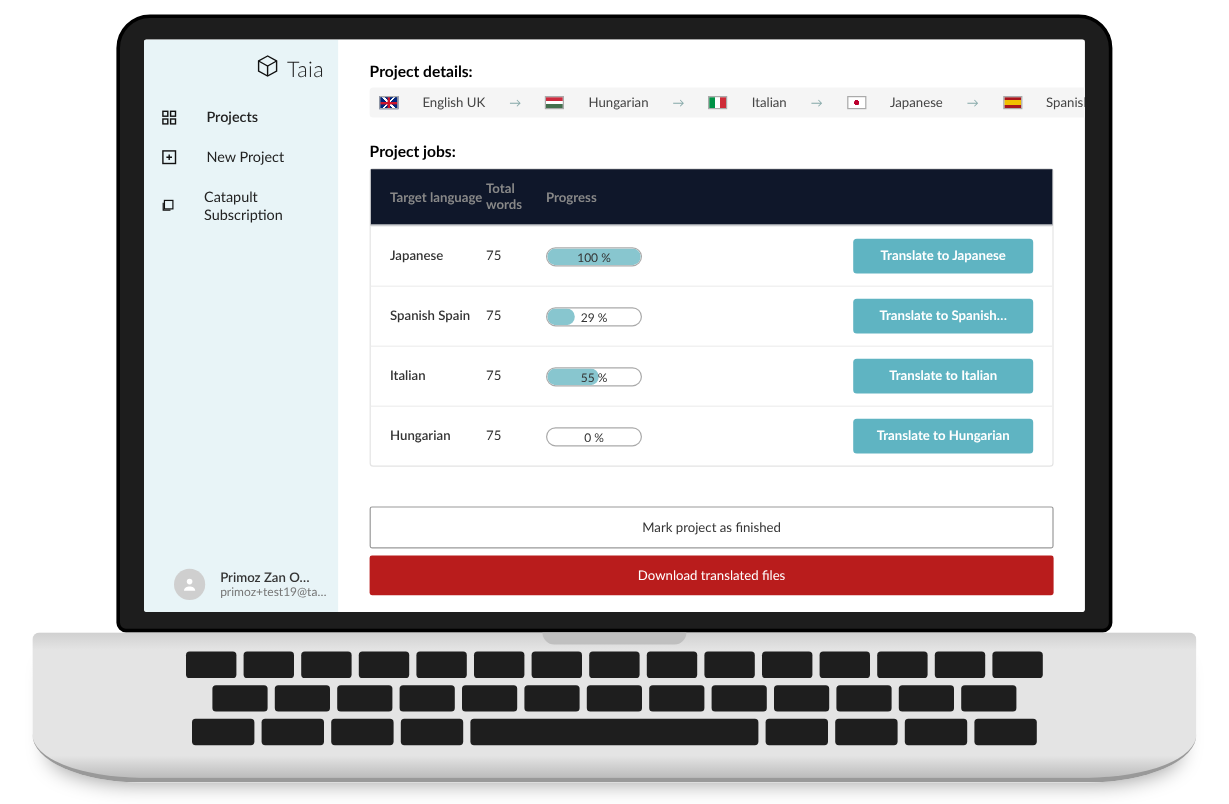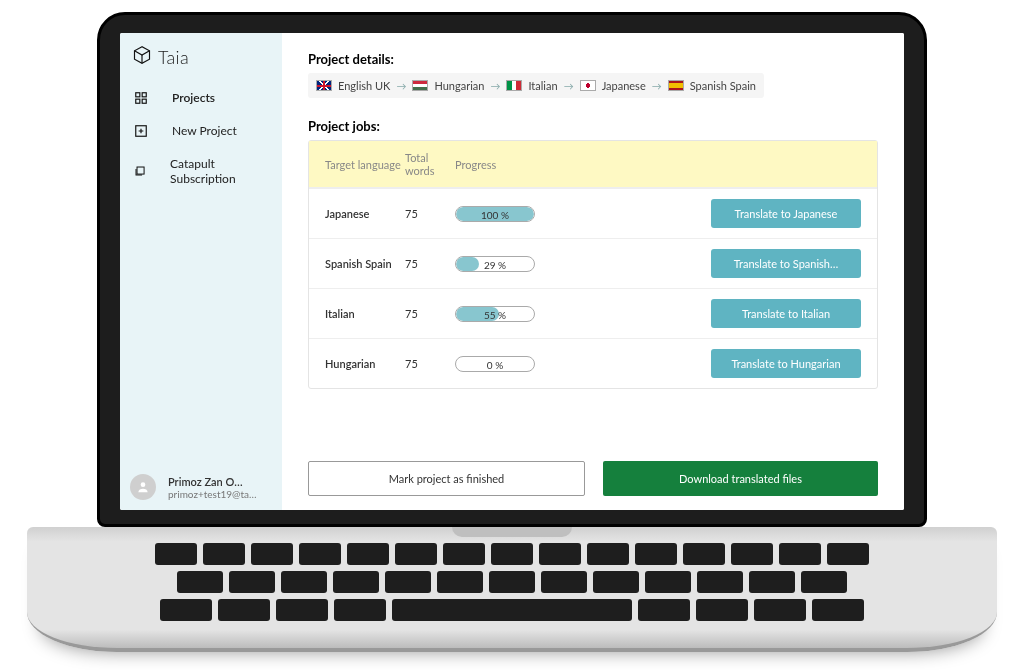--- a/index.html
+++ b/index.html
@@ -46,21 +46,21 @@
   .key  { height:22px; background:#1e1e1e; border-radius:3px; }
   .krow.r1 .key{ width:42px; }
   .krow.r2 .key{ width:46px; }
   .krow.r3 .key{ width:52px; }
   .krow.r3 .space{ width:240px; }
 
   
   .sidebar {
     width: 162px; height: 100%; background:#e8f4f7;
     display:flex; flex-direction:column;
-    font-size: 12px; color:#1a1a1a;
+    font-size: 12px; color:#1a1a1a;align-items:flex-end;
   }
   .brand {
     display:flex; align-items:center; gap:6px;
     padding:12px 12px 8px 12px;
     font-size:18px; font-weight:300; letter-spacing:.3px;
   }
   .brand svg{ width:20px; height:20px; }
   .nav { padding: 4px 4px; }
   .nav-item {
     display:flex; align-items:center; gap:24px;
@@ -83,21 +83,21 @@
   .uemail{font-size:10px;color:#777;white-space:nowrap;overflow:hidden;text-overflow:ellipsis;max-width:110px;}
 
   .main {
     flex:1; padding: 14px 26px 14px 26px; background:#fff; overflow:hidden;
     display:flex; flex-direction:column;
   }
   h1 { font-size:22px; font-weight:700; margin-bottom:10px; }
   h2 { font-size:13px; font-weight:700; margin:4px 0 6px 0; }
 
   .lang-chain {
-    display:flex; align-items:center; gap:6px;
+    display:flex; align-items:center; gap:20px;
     background:#f5f5f5; padding:6px 8px; border-radius:3px;
     font-size:11px; color:#444; width:max-content;
   }
   .flag { width:16px; height:11px; display:inline-block; border:1px solid #aaa; }
   .flag.uk { background:
       linear-gradient(#cf142b,#cf142b) center/100% 2px no-repeat,
       linear-gradient(#cf142b,#cf142b) center/2px 100% no-repeat,
       linear-gradient(45deg,transparent 45%,#fff 45%,#fff 55%,transparent 55%),
       linear-gradient(-45deg,transparent 45%,#fff 45%,#fff 55%,transparent 55%),
       #00247d; }
@@ -116,52 +116,52 @@
   
   .jobs { margin-top:16px; }
   .jobs-card { border:1px solid #e4e4e4; border-radius:3px; }
   .jhead, .jrow {
     display:grid;
     grid-template-columns: 80px 50px 120px 1fr 160px;
     align-items:center;
     padding:10px 16px;
     font-size:11px;
   }
-  .jhead { color:#888; font-weight:400; background:#fef9c3; border-bottom:1px solid #eee; }
+  .jhead { color:#888; font-weight:700; background:#0f172a; border-bottom:1px solid #eee; }
   .jrow  { border-top:1px solid #eee; color:#333; }
   .jrow:first-of-type{border-top:none;}
   .lang  { font-weight:600; }
   .pill {
     position:relative; width:80px; height:16px; border:1px solid #aaa;
     border-radius:999px; overflow:hidden; background:#fff;
     display:flex; align-items:flex-end; justify-content:center;
     font-size:10px; color:#333;
   }
   .pill .fill{
     position:absolute; left:0; top:0; bottom:0;
     background:#88c6cf; border-radius:999px;
   }
   .pill span{ position:relative; z-index:1; }
   .tx-btn{
     justify-self:end;
     background:#5fb4c2; color:#fff; border:none;
     padding:8px 0; width:150px; font-size:11px; border-radius:3px;
-    cursor:pointer; white-space:nowrap; overflow:hidden; text-overflow:ellipsis;
+    cursor:pointer; white-space:nowrap; overflow:hidden; text-overflow:ellipsis;font-weight:bold;
   }
 
   .footer-actions{
-    margin-top:auto; display:flex; gap:18px; padding-top:14px;
+    margin-top:auto; display:flex; gap:6px; padding-top:14px;flex-direction:column;
   }
   .btn-outline{
     flex:1; padding:10px; font-size:11px; color:#333;
     background:#fff; border:1px solid #999; border-radius:2px; cursor:pointer;
   }
   .btn-primary{
     flex:1; padding:10px; font-size:11px; color:#fff;
-    background:#15803d; border:none; border-radius:2px; cursor:pointer;
+    background:#b91c1c; border:none; border-radius:2px; cursor:pointer;
   }
 
   
   .jbody .jrow:first-child{border-top:1px solid #eee;}
 </style>
 </head>
 <body>
 
 <div class="laptop">
   <div class="lid">

